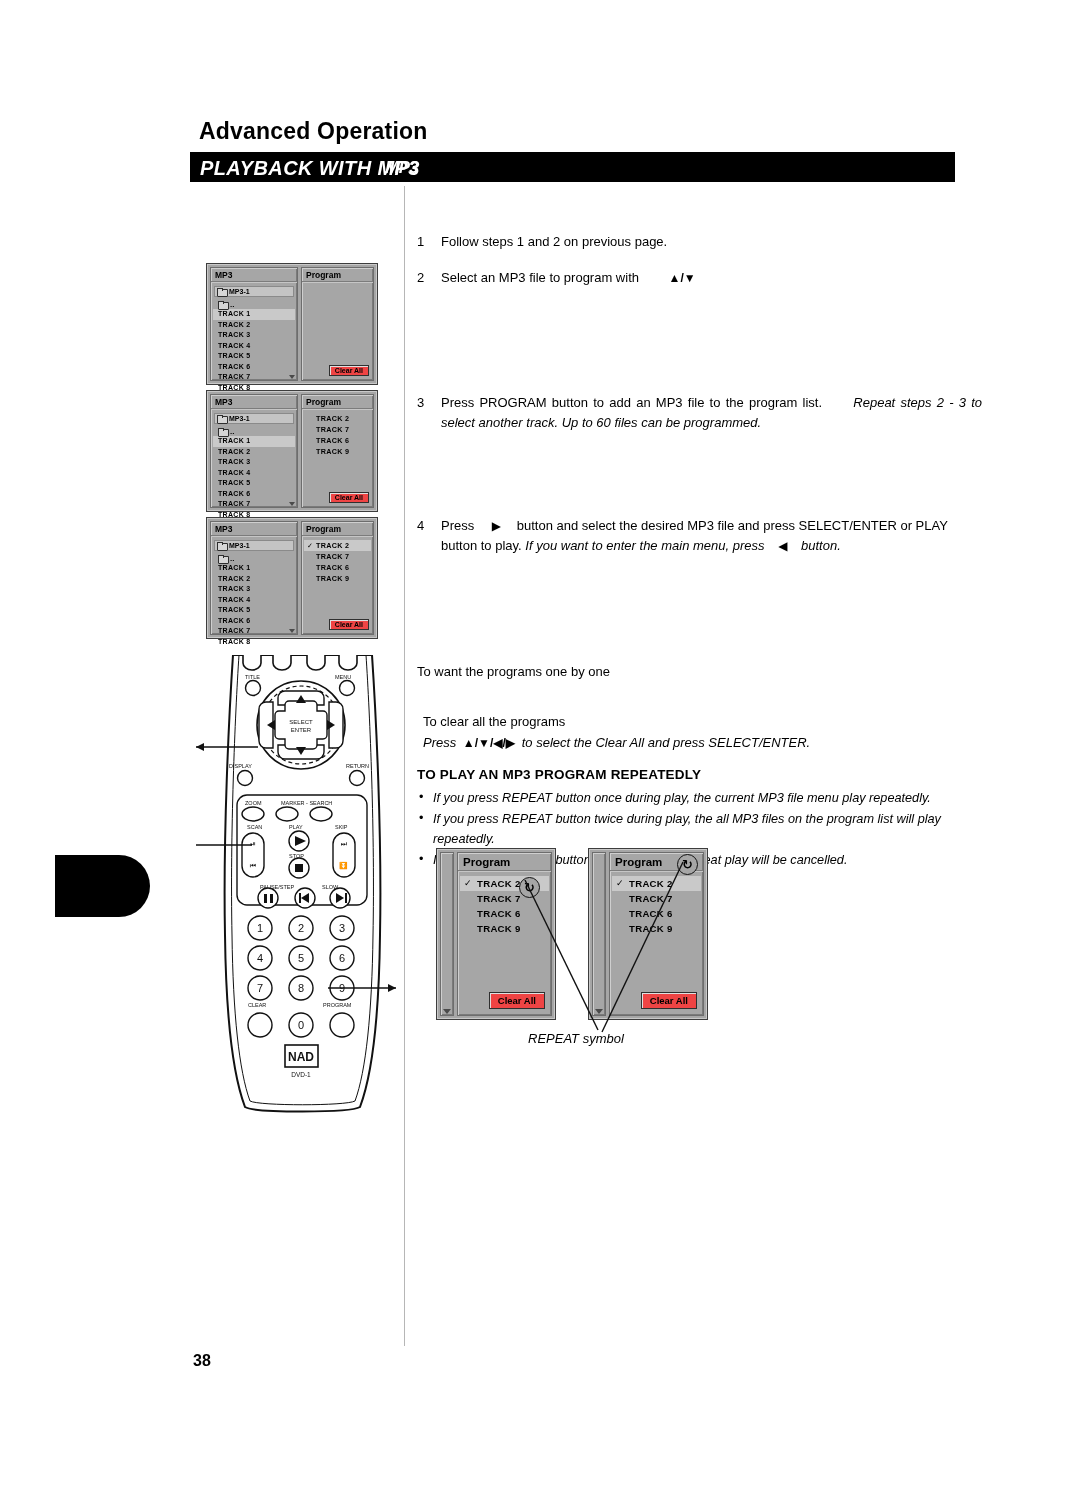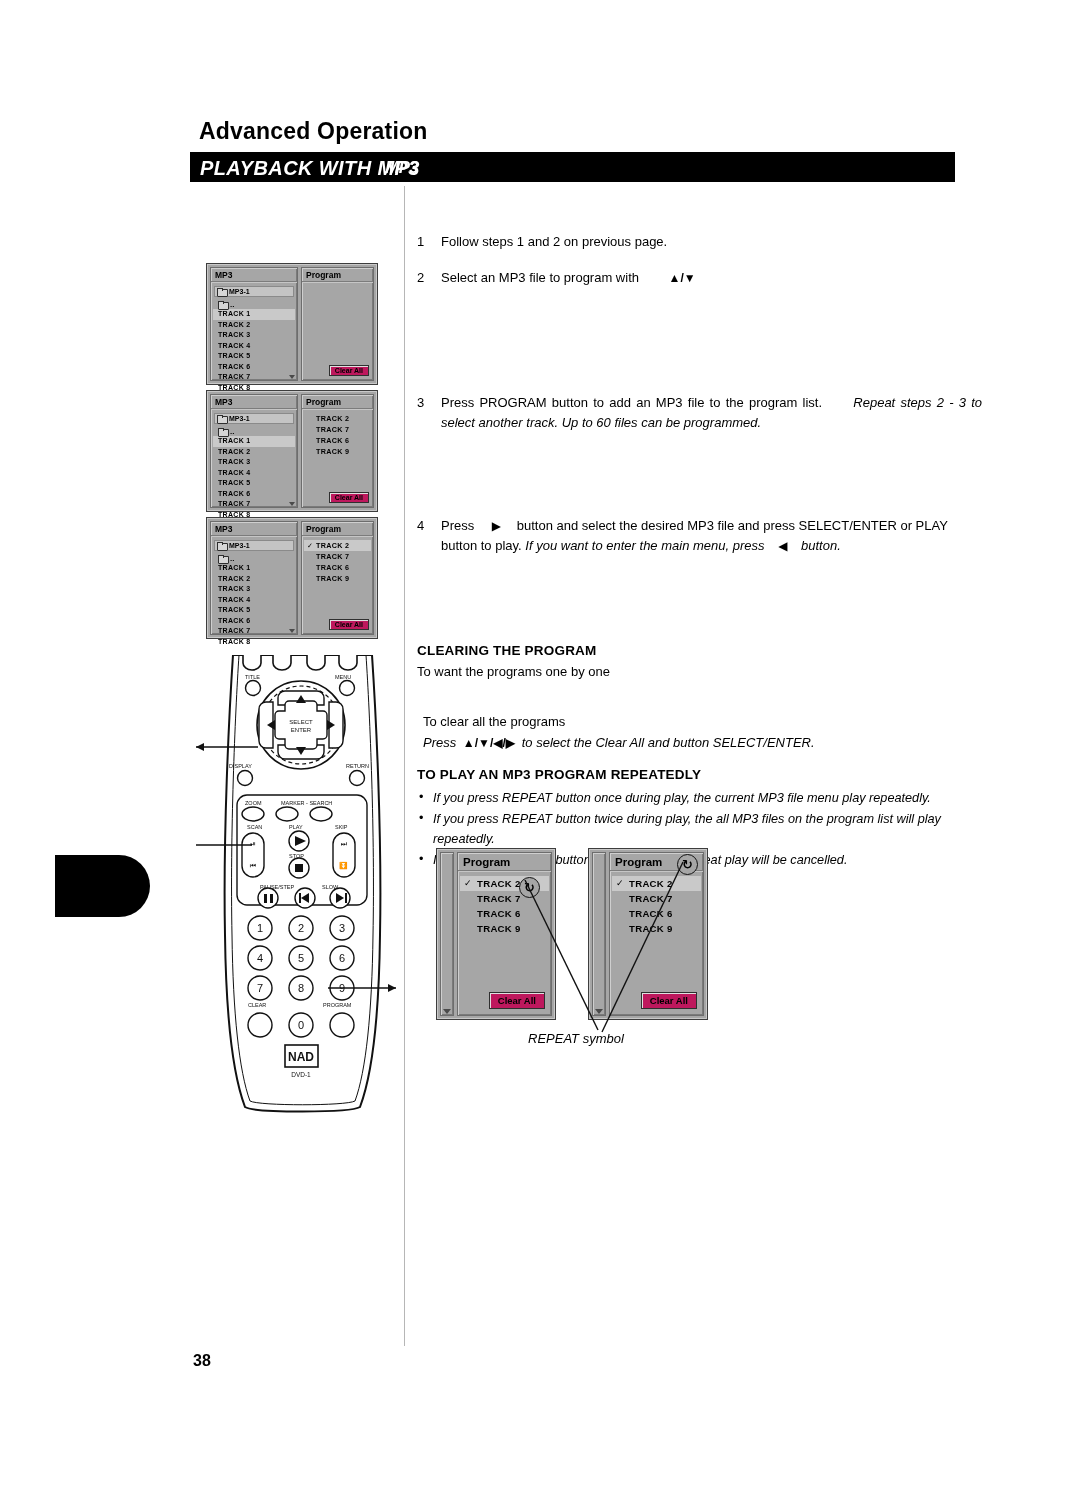--- a/index.html
+++ b/index.html
@@ -142,21 +142,21 @@
 
   .scroll-arrow {
     position:absolute; right:2px; bottom:1px;
     width:0;height:0;border-left:3.5px solid transparent;border-right:3.5px solid transparent;
     border-top:4px solid #4a4a4a;
   }
 
   .clearall {
     position:absolute; right:4px; bottom:4px;
     font-size:7px; font-weight:bold;
-    background:#be185d; color:#000;
+    background:#ef4444; color:#000;
     border:1px solid #2f2f2f;
     box-shadow: inset 1px 1px 0 #e0e0e0;
     padding:1px 5px;
     white-space:nowrap;
   }
 
   
   .osd.big { width:120px; height:172px; }
   .osd.big .pane-left { width:14px; }
   .osd.big .pane-head { font-size:11.5px; padding:3px 0 2px 5px; }
@@ -232,34 +232,31 @@
       <span class="n">4</span>
       <span>Press</span>
       <span class="arrowglyph" style="margin:0 12px 0 14px;">▶</span>
       <span>button and select the desired MP3 file and press SELECT/ENTER or PLAY button to play.</span>
       <span class="ital">If you want to enter the main menu, press</span>
       <span class="arrowglyph" style="margin:0 10px;">◀</span>
       <span class="ital">button.</span>
     </div>
   </div>
 
-  <div class="col" style="top:643px;">
-    <div class="h3">CLEARING THE PROGRAM</div>
-  </div>
 
   <div class="col" style="top:663px;">
     <div class="body">To want the programs one by one</div>
   </div>
 
   <div class="col" style="top:713px;margin-left:6px;">
     <div class="body">To clear all the programs</div>
     <div class="body ital" style="margin-top:2px;">
       <span>Press</span>
       <span class="arrowglyph" style="font-style:normal;font-weight:bold;margin:0 3px;">▲/▼/◀/▶</span>
-      <span>to select the Clear All and button SELECT/ENTER.</span>
+      <span>to select the Clear All and press SELECT/ENTER.</span>
     </div>
   </div>
 
   <div class="col" style="top:767px;">
     <div class="h3">TO PLAY AN MP3 PROGRAM REPEATEDLY</div>
   </div>
 
   <div class="col" style="top:788px;">
     <div class="bullet">If you press REPEAT button once during play, the current MP3 file menu play repeatedly.</div>
     <div class="bullet">If you press REPEAT button twice during play, the all MP3 files on the program list will play repeatedly.</div>

